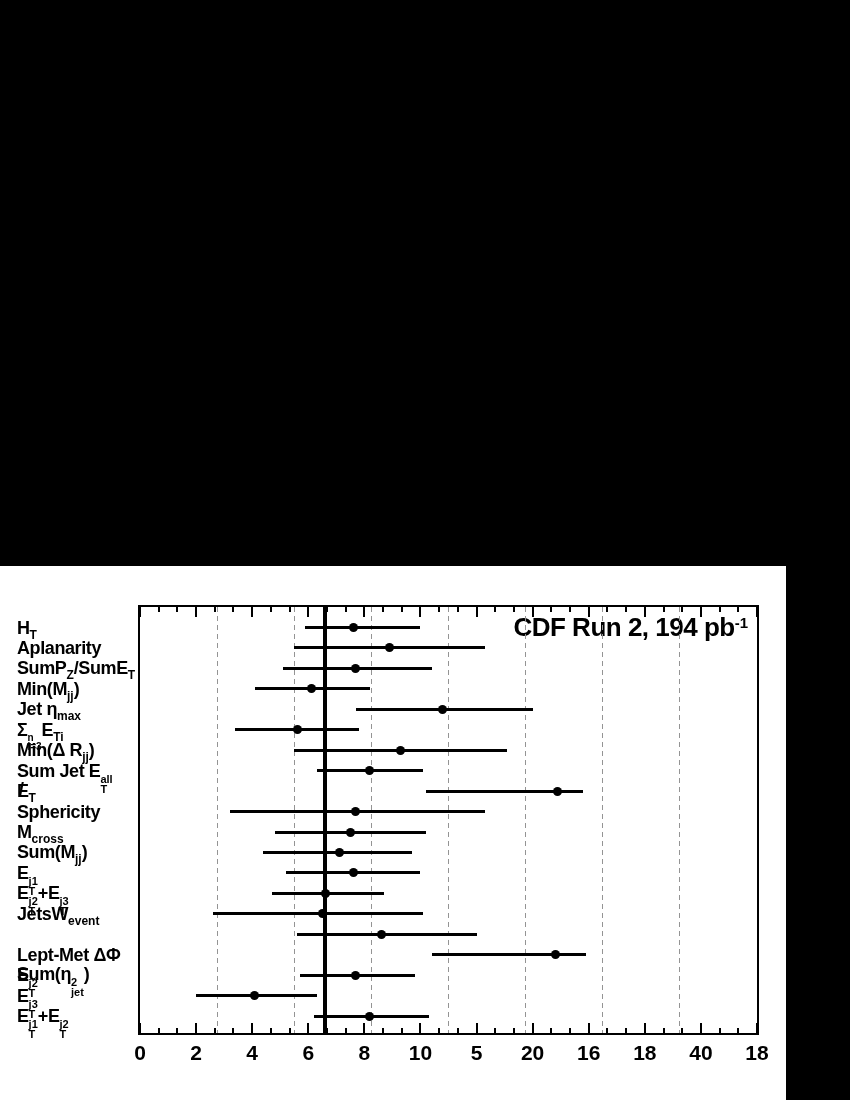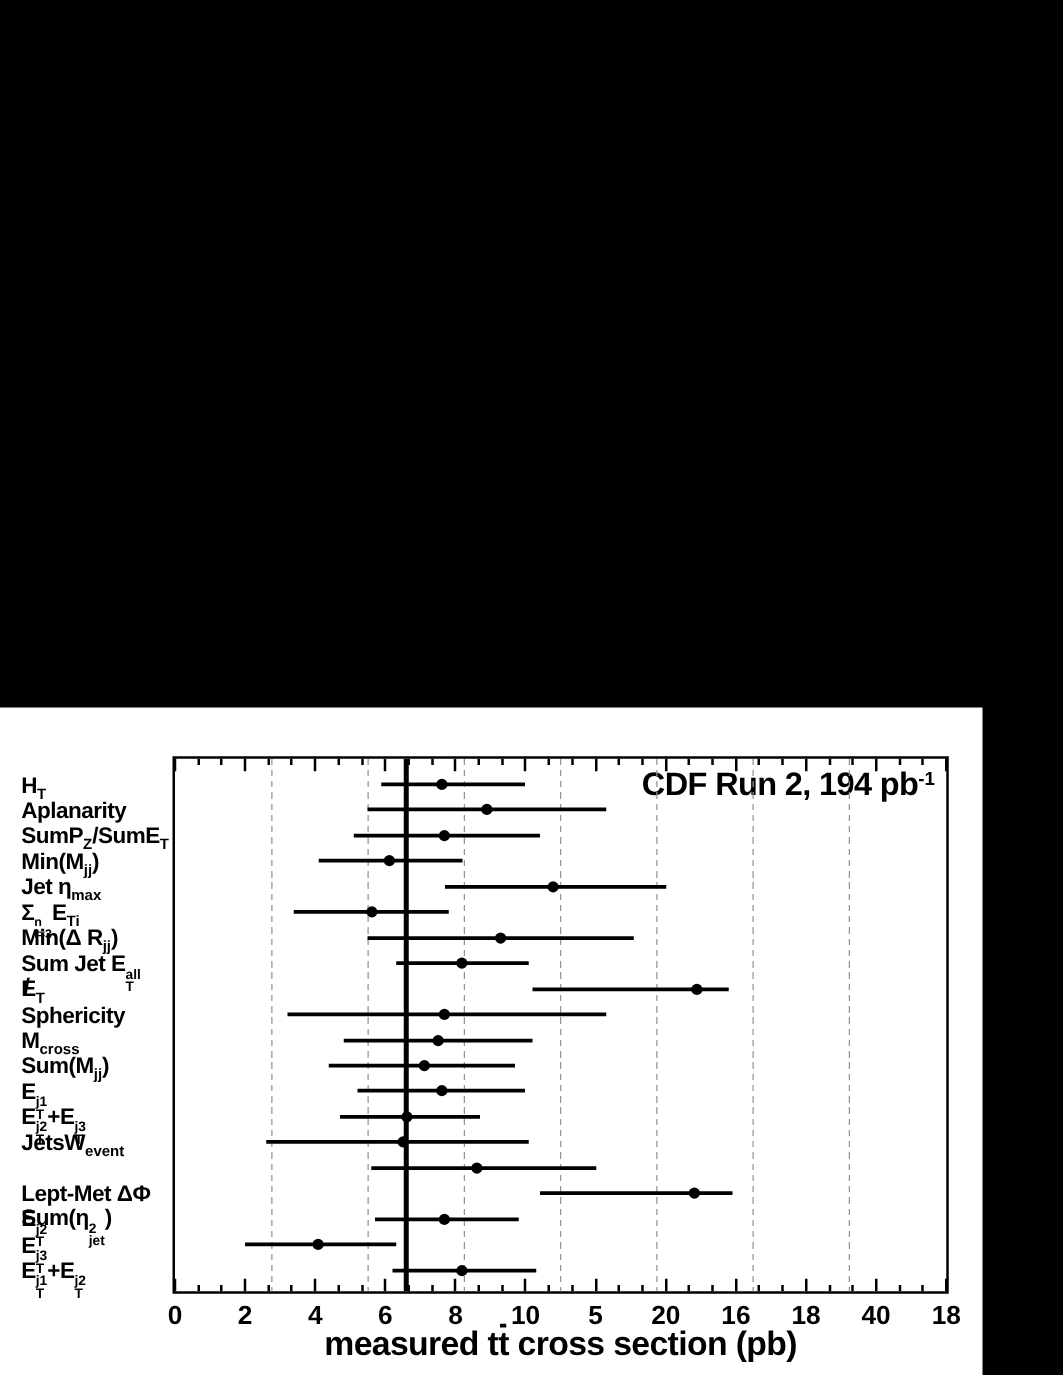--- a/index.html
+++ b/index.html
@@ -255,14 +255,13 @@
       <div class="xlab" style="left: 339.364px;">8</div>
       <div class="xlab" style="left: 395.455px;">10</div>
       <div class="xlab" style="left: 451.545px;">5</div>
       <div class="xlab" style="left: 507.636px;">20</div>
       <div class="xlab" style="left: 563.727px;">16</div>
       <div class="xlab" style="left: 619.818px;">18</div>
       <div class="xlab" style="left: 675.909px;">40</div>
       <div class="xlab" style="left: 732px;">18</div>
     </div>
 
-  <div class="x-title">measured t<span class="ov">t</span> cross section (pb)</div>
 </div>
 
 </body></html>

